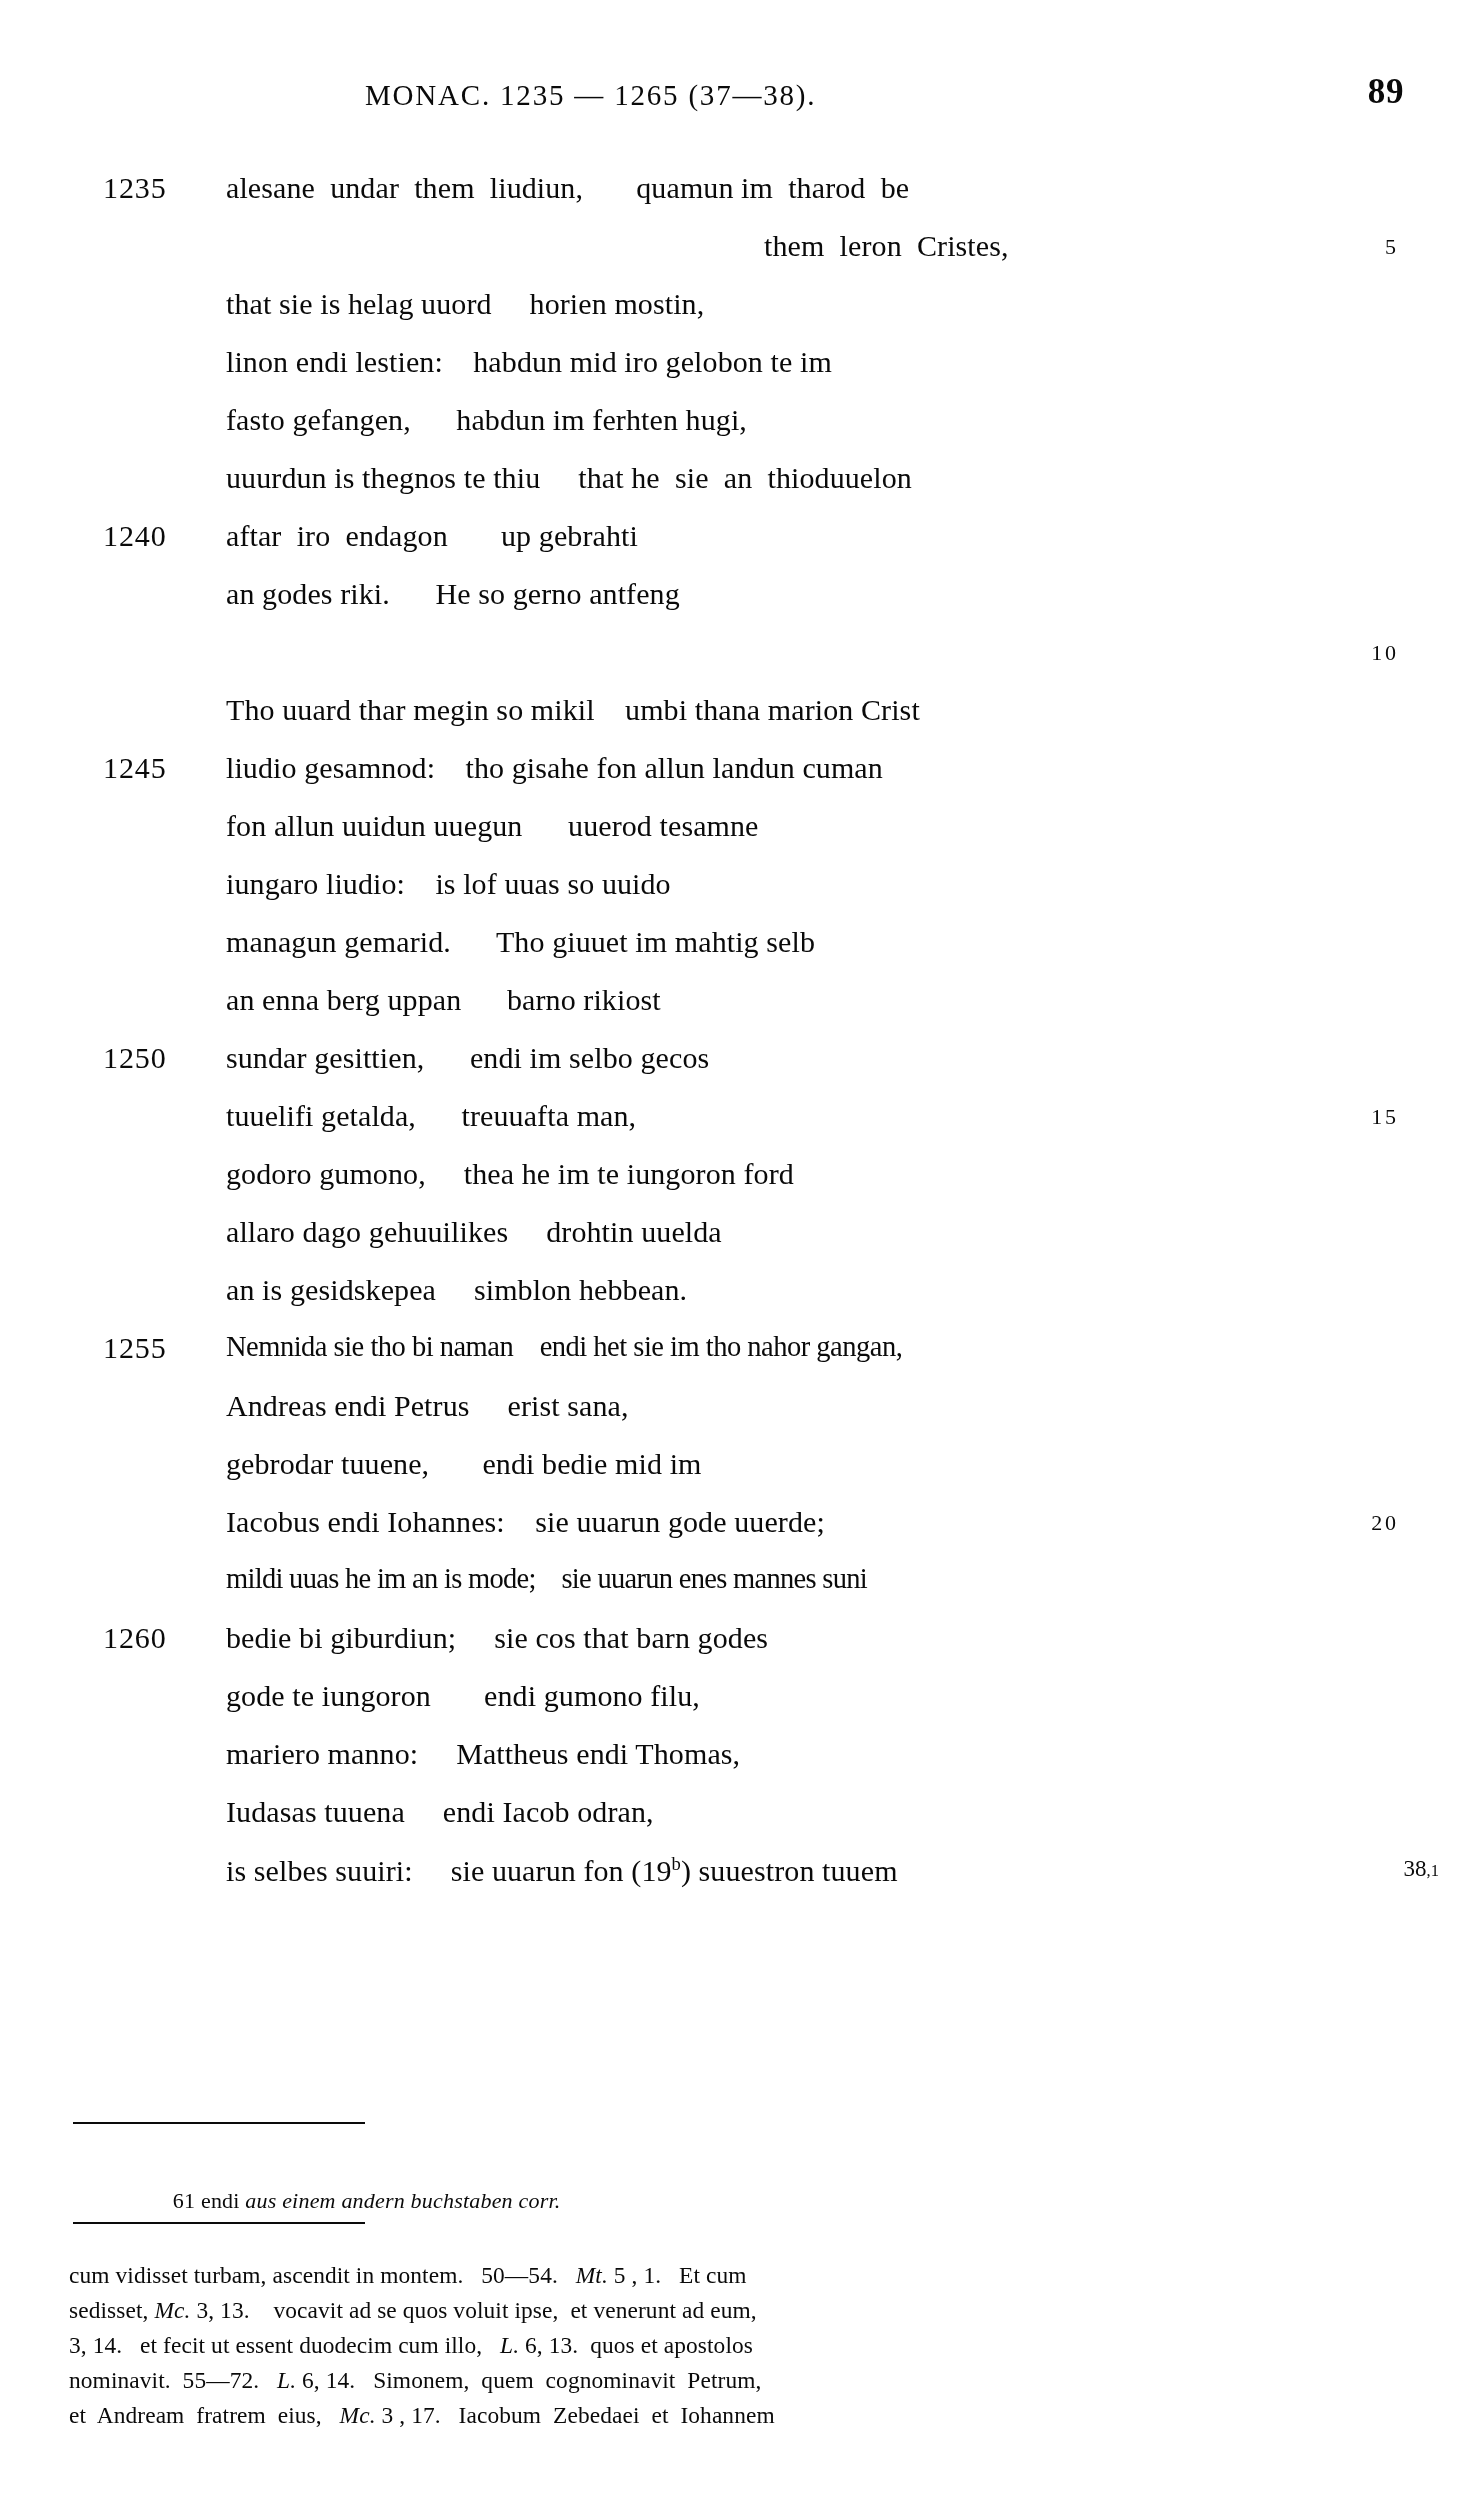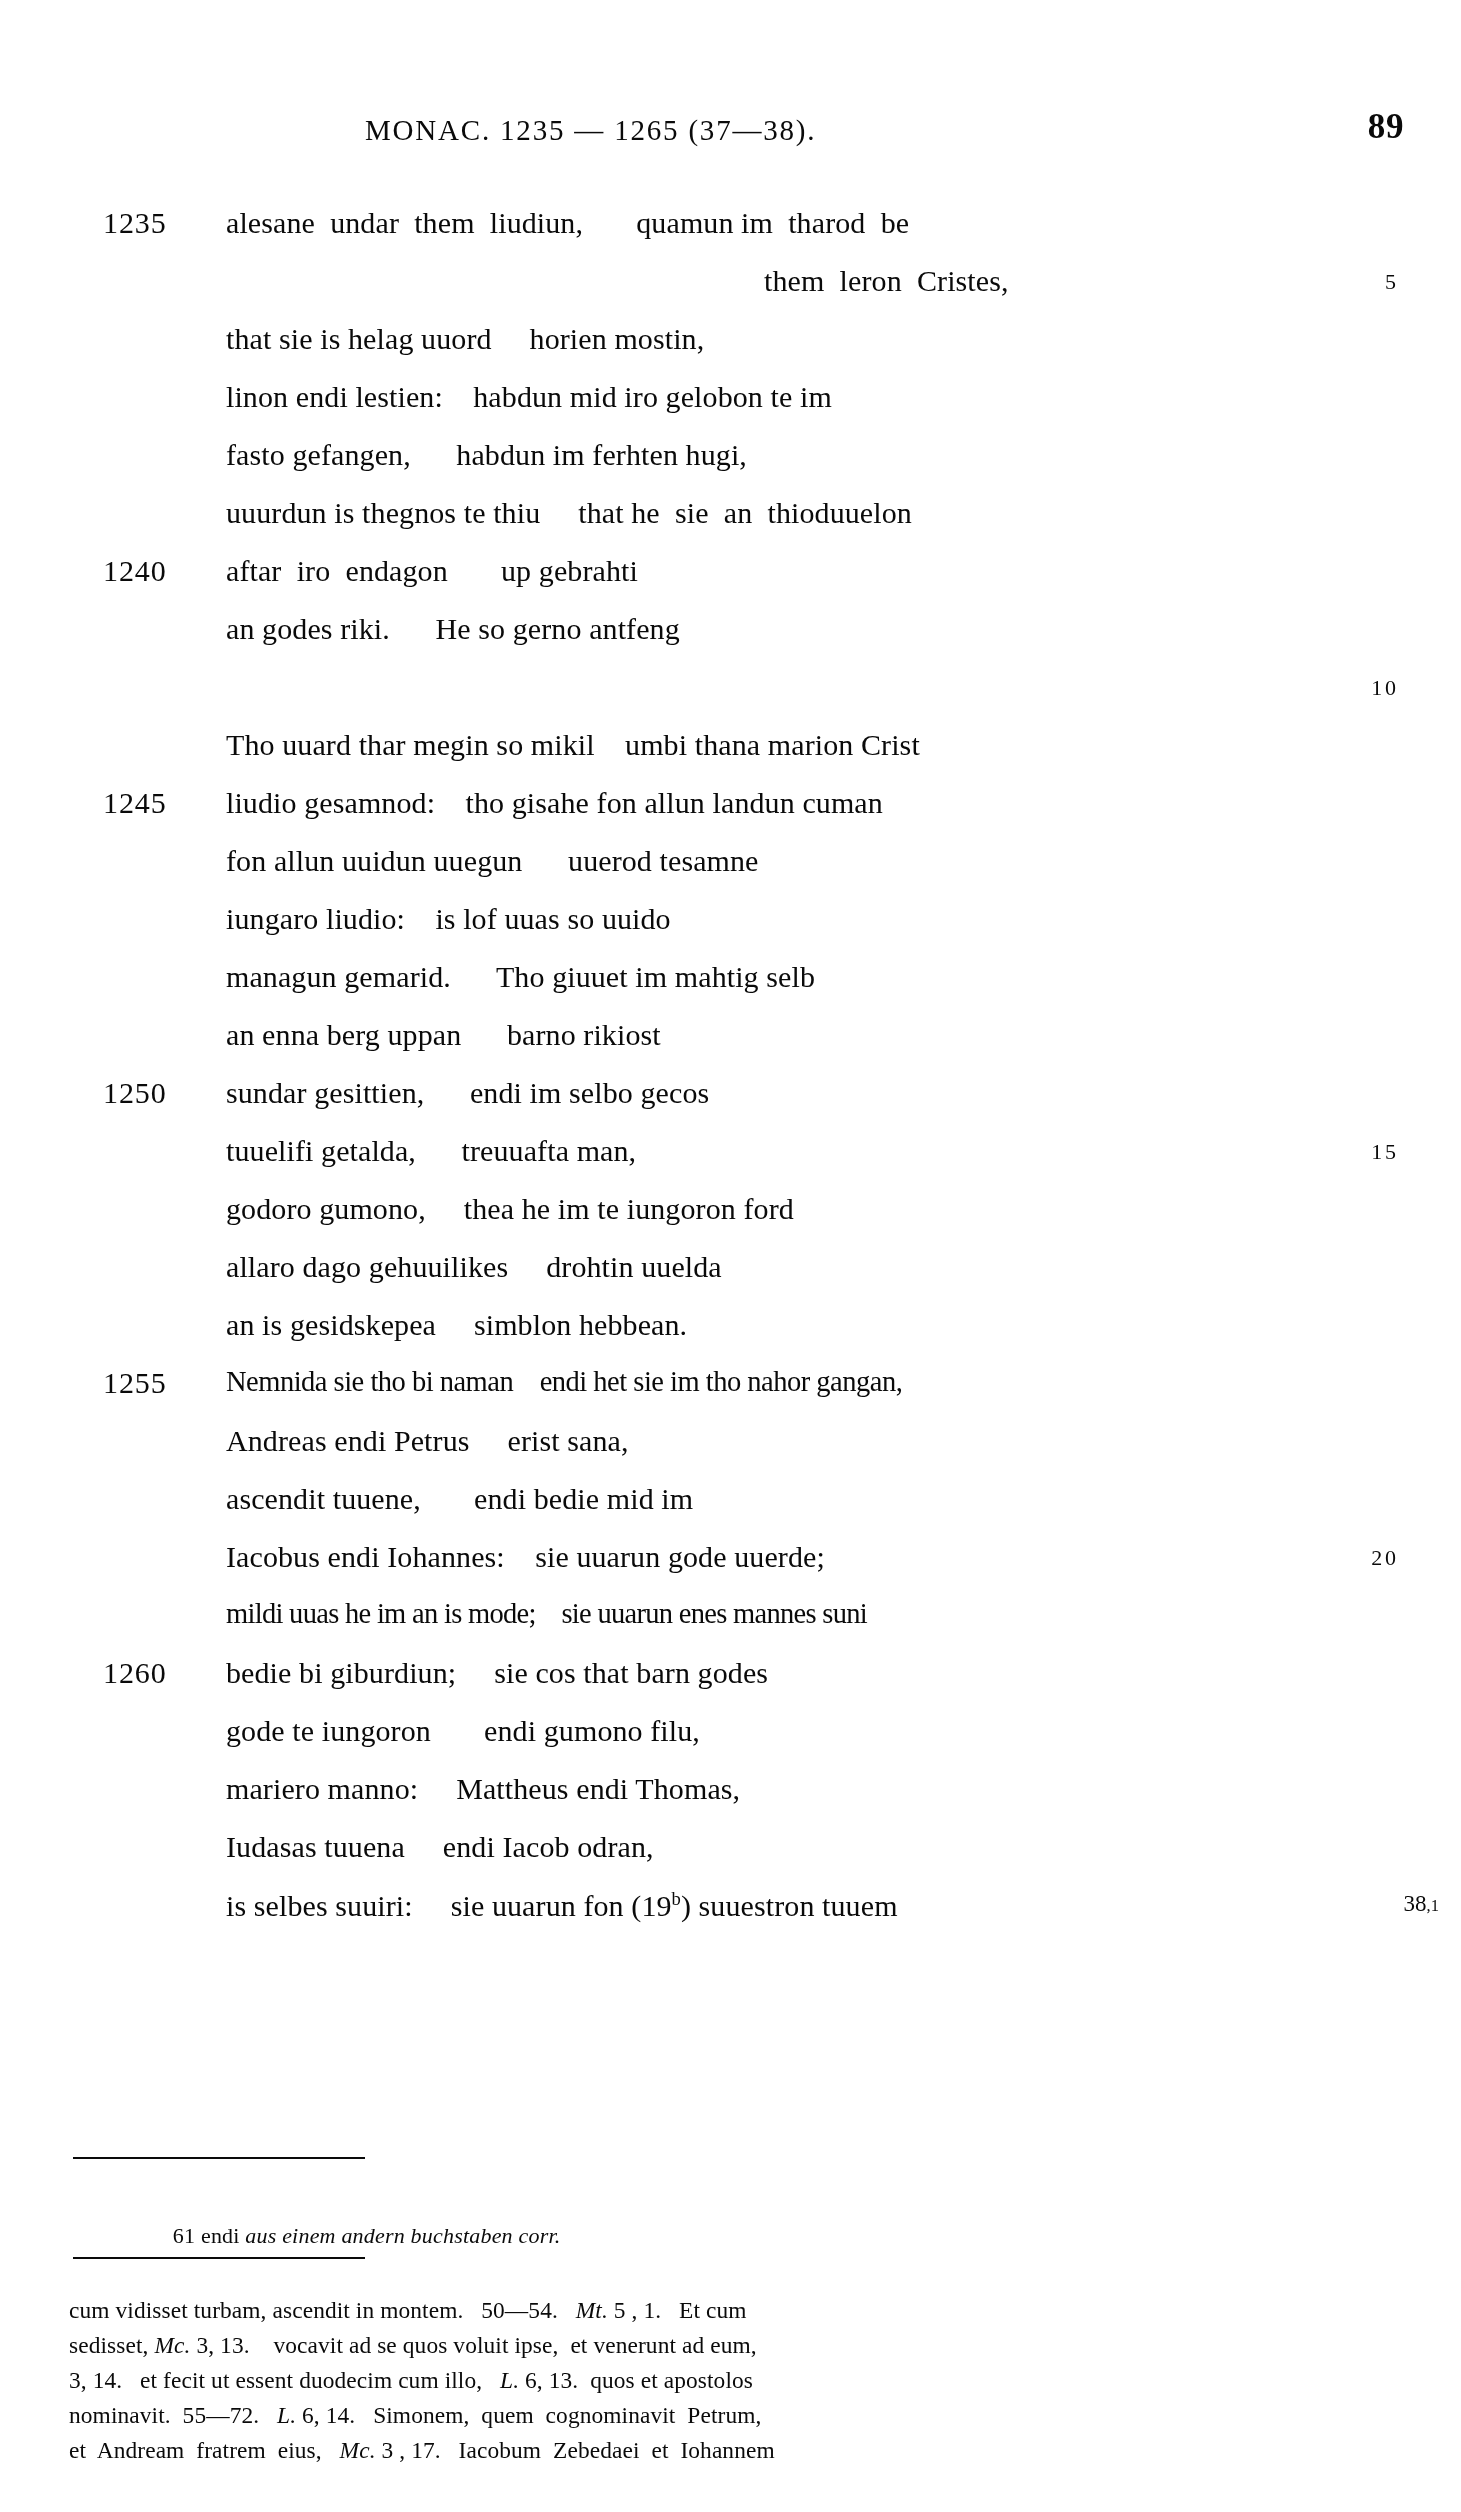--- a/index.html
+++ b/index.html
@@ -12,21 +12,20 @@
     height: 2512px;
     position: relative;
     font-family: "Liberation Serif", "DejaVu Serif", serif;
     color: #0a0a0a;
     overflow: hidden;
   }
 
   .page {
     position: absolute;
     inset: 0;
-    margin-top: 35px;
   }
 
   
   .runhead {
     position: absolute;
     left: 0;
     right: 0;
     top: 79px;
     height: 40px;
   }
@@ -171,21 +170,21 @@
       <div class="vline"><span class="vnum"></span><span class="vtext">iungaro liudio:    is lof uuas so uuido</span></div>
       <div class="vline"><span class="vnum"></span><span class="vtext">managun gemarid.      Tho giuuet im mahtig selb</span></div>
       <div class="vline"><span class="vnum"></span><span class="vtext">an enna berg uppan      barno rikiost</span></div>
       <div class="vline"><span class="vnum">1250</span><span class="vtext">sundar gesittien,      endi im selbo gecos</span></div>
       <div class="vline"><span class="vnum"></span><span class="vtext">tuuelifi getalda,      treuuafta man,</span><span class="vmark">15</span></div>
       <div class="vline"><span class="vnum"></span><span class="vtext">godoro gumono,     thea he im te iungoron ford</span></div>
       <div class="vline"><span class="vnum"></span><span class="vtext">allaro dago gehuuilikes     drohtin uuelda</span></div>
       <div class="vline"><span class="vnum"></span><span class="vtext">an is gesidskepea     simblon hebbean.</span></div>
       <div class="vline tight"><span class="vnum">1255</span><span class="vtext">Nemnida sie tho bi naman    endi het sie im tho nahor gangan,</span></div>
       <div class="vline"><span class="vnum"></span><span class="vtext">Andreas endi Petrus     erist sana,</span></div>
-      <div class="vline"><span class="vnum"></span><span class="vtext">ascendit tuuene,       endi bedie mid im</span></div>
+      <div class="vline"><span class="vnum"></span><span class="vtext">gebrodar tuuene,       endi bedie mid im</span></div>
       <div class="vline"><span class="vnum"></span><span class="vtext">Iacobus endi Iohannes:    sie uuarun gode uuerde;</span><span class="vmark">20</span></div>
       <div class="vline tight2"><span class="vnum"></span><span class="vtext">mildi uuas he im an is mode;    sie uuarun enes mannes suni</span></div>
       <div class="vline"><span class="vnum">1260</span><span class="vtext">bedie bi giburdiun;     sie cos that barn godes</span></div>
       <div class="vline"><span class="vnum"></span><span class="vtext">gode te iungoron       endi gumono filu,</span></div>
       <div class="vline"><span class="vnum"></span><span class="vtext">mariero manno:     Mattheus endi Thomas,</span></div>
       <div class="vline"><span class="vnum"></span><span class="vtext">Iudasas tuuena     endi Iacob odran,</span></div>
       <div class="vline"><span class="vnum"></span><span class="vtext">is selbes suuiri:     sie uuarun fon (19<sup class="fol">b</sup>) suuestron tuuem</span><span class="vmark folio-ref">38<span class="sub38">,1</span></span></div>
     </div>
 
   <div class="fn-rule top"></div>

